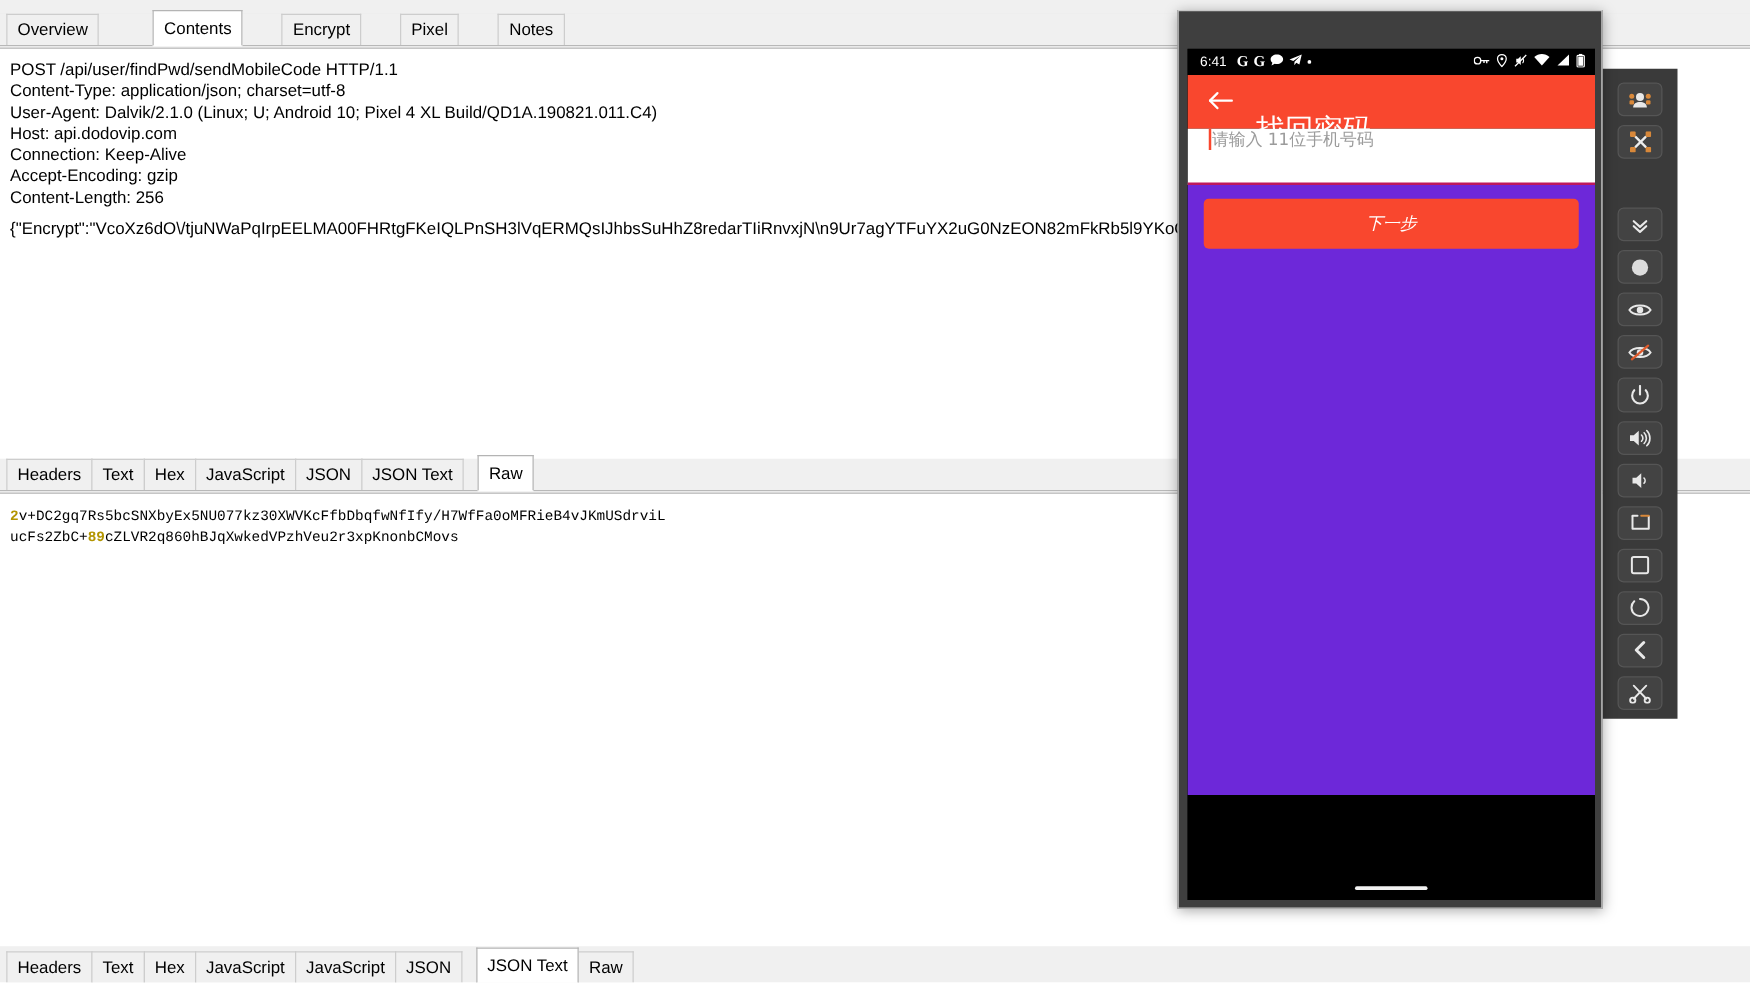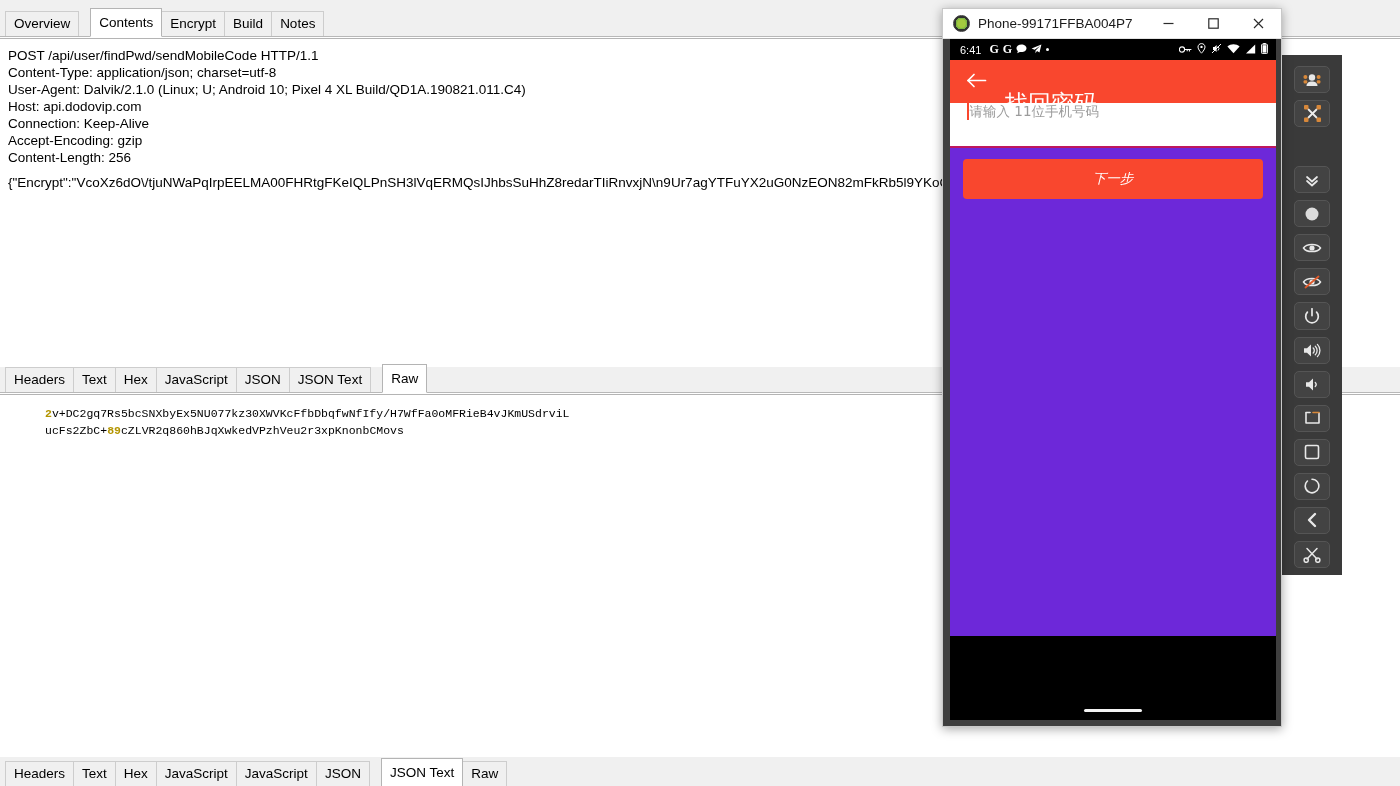--- a/index.html
+++ b/index.html
@@ -40,21 +40,21 @@
     left: 0;
     width: 1400px;
     height: 26px;
     background: #f0f0f0;
     display: flex;
     align-items: flex-end;
     padding-left: 5px;
     box-sizing: border-box;
     border-bottom: 1px solid #b8b8b8;
   }
-  .tabstrip.upper { top: 0px; }
+  .tabstrip.upper { top: 0px; gap: 32px; }
 
   .tab {
     font-size: 13.5px;
     line-height: 1;
     padding: 5px 8px 6px 8px;
     background: #f0f0f0;
     border: 1px solid #cdcdcd;
     border-bottom: none;
     margin-right: -1px;
     color: #000;
@@ -115,21 +115,20 @@
     overflow: hidden;
   }
   .raw-text {
     padding: 10px 0 0 8px;
     font-family: "Liberation Mono", monospace;
     font-size: 11.5px;
     line-height: 17px;
     white-space: pre;
     color: #000;
     letter-spacing: 0px;
-    margin-left: 37px;
   }
   .hl { color: #b39500; font-weight: bold; }
 
   
   .tabstrip.bottom { top: 746px; border-bottom: none; height: 29px; }
 
   
   .phone-window {
     position: absolute;
     left: 942px; top: 8px;
@@ -307,21 +306,21 @@
 <body>
 
 <div class="top-strip"></div>
 
 <div class="main-window">
 
   <div class="tabstrip upper">
     <div class="tab">Overview</div>
     <div class="tab active">Contents</div>
     <div class="tab">Encrypt</div>
-    <div class="tab">Build</div>
+    <div class="tab">Pixel</div>
     <div class="tab">Notes</div>
   </div>
 
   <div class="req-pane">
     <div class="req-text">POST /api/user/findPwd/sendMobileCode HTTP/1.1
 Content-Type: application/json; charset=utf-8
 User-Agent: Dalvik/2.1.0 (Linux; U; Android 10; Pixel 4 XL Build/QD1A.190821.011.C4)
 Host: api.dodovip.com
 Connection: Keep-Alive
 Accept-Encoding: gzip
@@ -500,39 +499,20 @@
             <circle cx="3.2" cy="13.2" r="2.1"></circle>
             <circle cx="14.8" cy="13.2" r="2.1"></circle>
           </g>
         </svg>
     </span>
   </div>
 </div>
 
 <div class="phone-window">
 
-  <div class="phone-titlebar">
-    <span class="android-icon"></span>
-    <span class="phone-title-text">Phone-99171FFBA004P7</span>
-    <span class="winbtn">
-      <svg width="13" height="13" viewBox="0 0 13 13">
-          <path d="M1.5 6.5 H11.5" stroke="#2b2b2b" stroke-width="1.2"></path>
-        </svg>
-    </span>
-    <span class="winbtn">
-      <svg width="13" height="13" viewBox="0 0 13 13">
-          <rect x="1.8" y="1.8" width="9.4" height="9.4" fill="none" stroke="#2b2b2b" stroke-width="1.2"></rect>
-        </svg>
-    </span>
-    <span class="winbtn">
-      <svg width="13" height="13" viewBox="0 0 13 13">
-          <path d="M2 2 L11 11 M11 2 L2 11" stroke="#2b2b2b" stroke-width="1.2"></path>
-        </svg>
-    </span>
-  </div>
 
   <div class="phone-screen">
 
     <div class="status-bar">
       <div class="sb-left">
         <span class="sb-time">6:41</span>
         <span class="sb-g">G</span>
         <span class="sb-g">G</span>
         <span>
           <svg width="11" height="10" viewBox="0 0 11 10">

